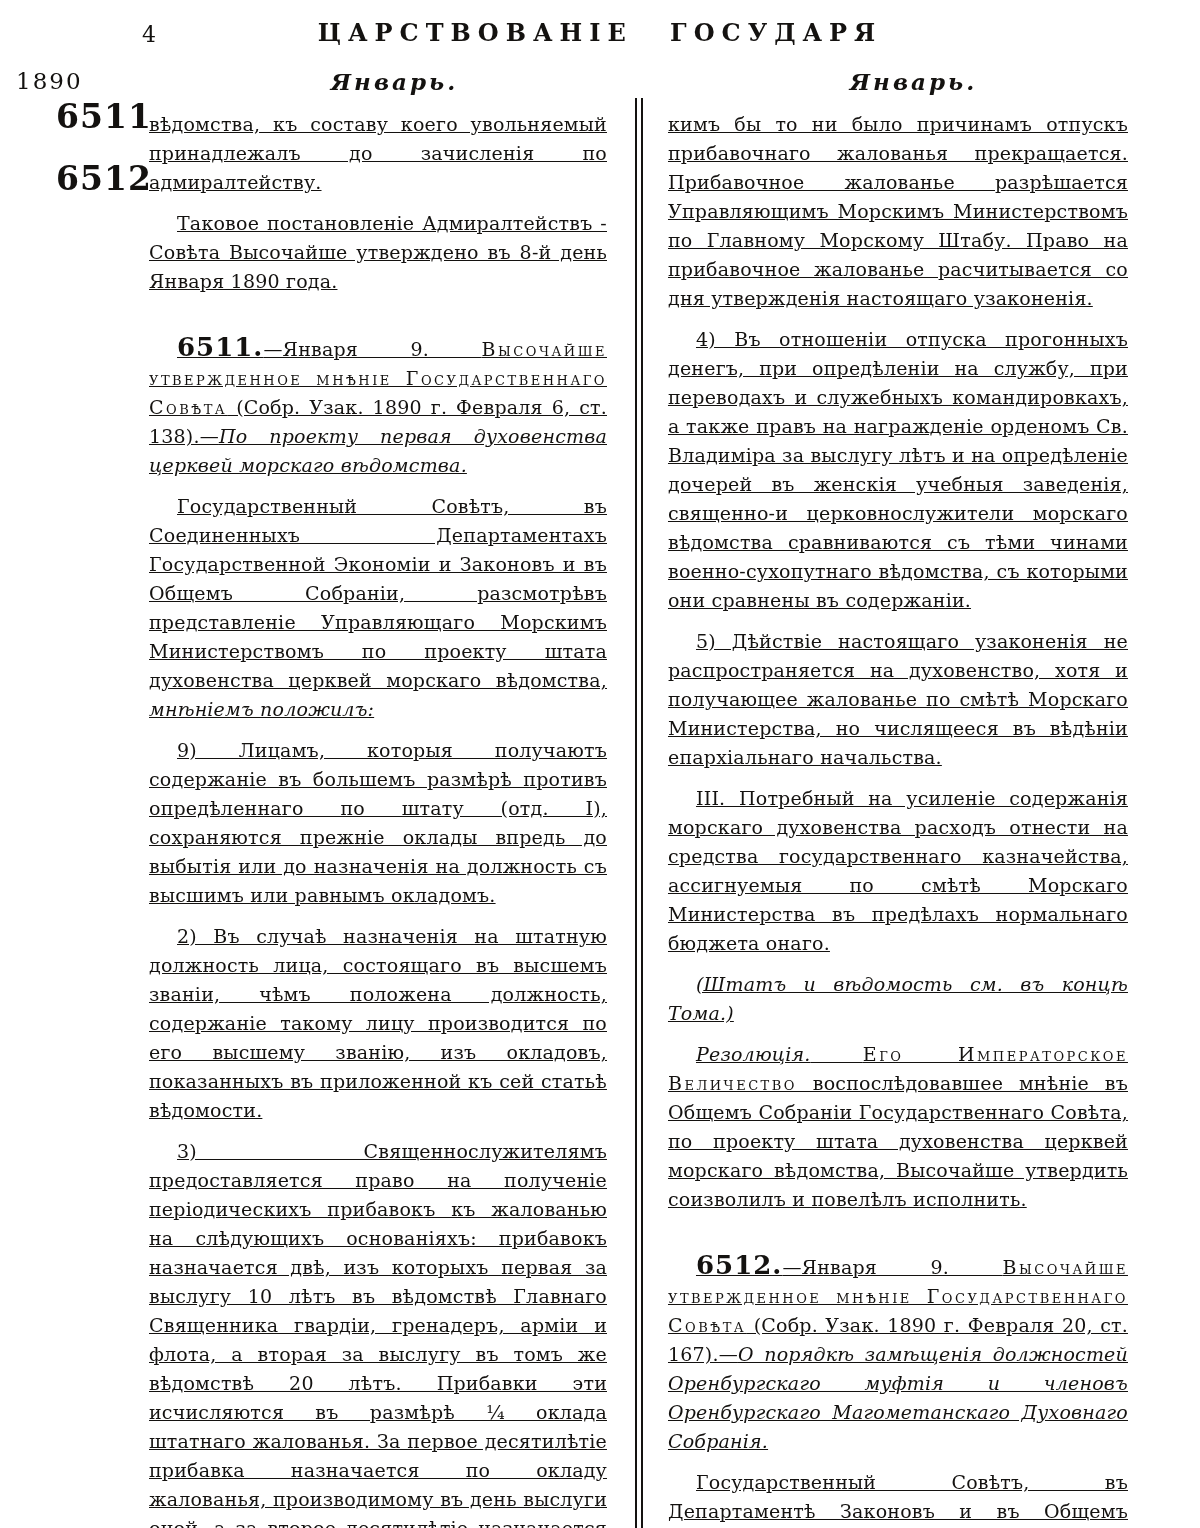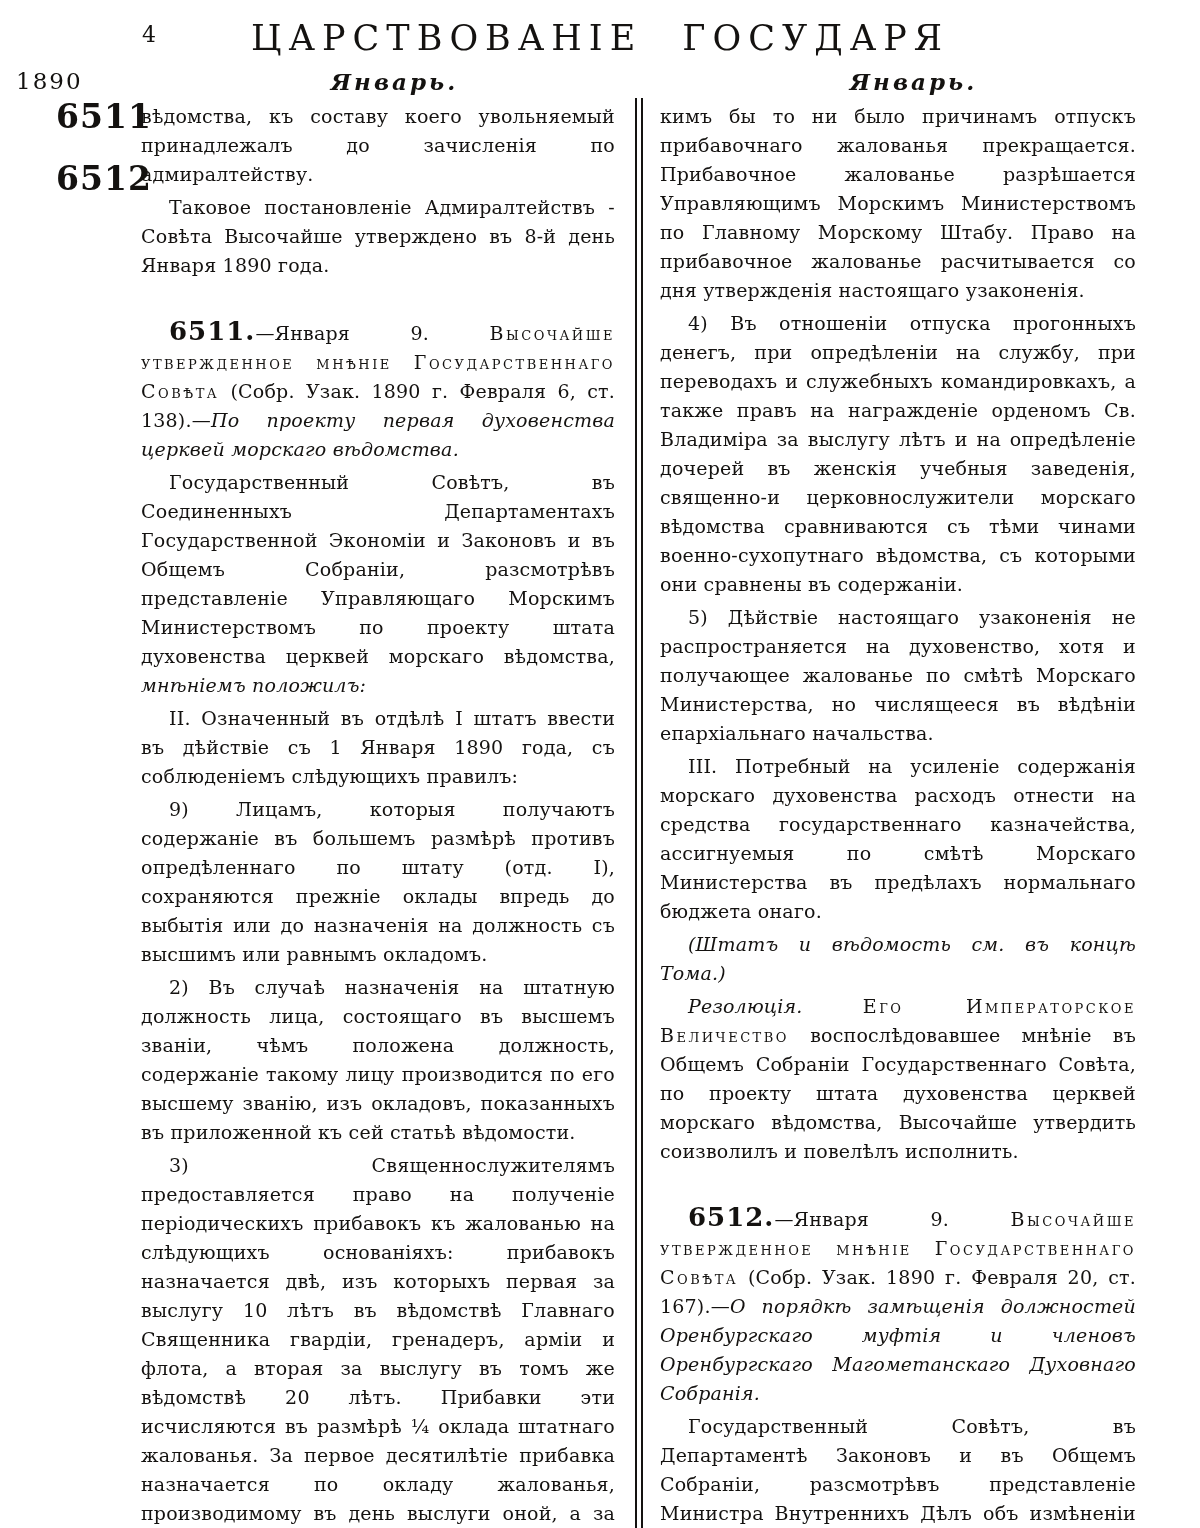--- a/index.html
+++ b/index.html
@@ -18,22 +18,22 @@
     position: absolute;
     left: 142px; top: 22px;
     font-size: 22px;
   }
   .title {
     position: absolute;
     left: 0; top: 18px;
     width: 100%;
     margin: 0;
     text-align: center;
-    font-size: 35px;
-    font-weight: normal;
+    font-size: 24px;
+    font-weight: bold;
     letter-spacing: 7px;
     word-spacing: 22px;
     white-space: nowrap;
   }
   .subheader { position: absolute; top: 68px; left: 16px; width: 100%; height: 30px; }
   .subheader .month-left {
     position: absolute; left: 137px; width: 483px;
     text-align: center; font-style: italic; font-weight: bold;
     font-size: 23px; letter-spacing: 3px;
   }
@@ -71,25 +71,26 @@
   .divider {
     width: 4px;
     margin-left: 16px;
     margin-right: 13px;
     border-left: 2px solid #141210;
     border-right: 2px solid #141210;
     min-height: 1365px;
   }
   
   .para {
-    margin: 4px;
+    margin: 12px;
     font-size: 19px;
     line-height: 29px;
     text-align: justify;
     letter-spacing: 0.2px;
+    text-decoration: underline;
   }
   .para.indent { text-indent: 28px; }
   .para.gap    { margin-top: 38px; }
   .seg-plain  { }
   .seg-italic { font-style: italic; }
   .seg-caps   { font-variant: small-caps; letter-spacing: 2.5px; }
   .seg-artnum {
     font-size: 26px;
     font-weight: bold;
     letter-spacing: 1px;
@@ -113,21 +114,20 @@
 
   <div class="mnum mnum-first">6511</div>
   <div class="mnum mnum-second">6512</div>
 
   <div class="columns">
     <div class="col left" id="col-left">
         <p class="para"><span class="seg-plain">вѣдомства, къ составу коего увольняемый принадлежалъ до зачисленія по адмиралтейству.</span></p>
         <p class="para indent"><span class="seg-plain">Таковое постановленіе Адмиралтействъ - Совѣта Высочайше утверждено въ 8-й день Января 1890 года.</span></p>
         <p class="para indent gap"><span class="seg-artnum">6511.</span><span class="seg-plain">—Января 9. </span><span class="seg-caps">Высочайше утвержденное мнѣніе Государственнаго Совѣта</span><span class="seg-plain"> (Собр. Узак. 1890 г. Февраля 6, ст. 138).—</span><span class="seg-italic">По проекту первая духовенства церквей морскаго вѣдомства.</span></p>
         <p class="para indent"><span class="seg-plain">Государственный Совѣтъ, въ Соединенныхъ Департаментахъ Государственной Экономіи и Законовъ и въ Общемъ Собраніи, разсмотрѣвъ представленіе Управляющаго Морскимъ Министерствомъ по проекту штата духовенства церквей морскаго вѣдомства, </span><span class="seg-italic">мнѣніемъ положилъ:</span></p>
-        <p class="para indent"><span class="seg-plain">II. Означенный въ отдѣлѣ I штатъ ввести въ дѣйствіе съ 1 Января 1890 года, съ соблюденіемъ слѣдующихъ правилъ:</span></p>
         <p class="para indent"><span class="seg-plain">9) Лицамъ, которыя получаютъ содержаніе въ большемъ размѣрѣ противъ опредѣленнаго по штату (отд. I), сохраняются прежніе оклады впредь до выбытія или до назначенія на должность съ высшимъ или равнымъ окладомъ.</span></p>
         <p class="para indent"><span class="seg-plain">2) Въ случаѣ назначенія на штатную должность лица, состоящаго въ высшемъ званіи, чѣмъ положена должность, содержаніе такому лицу производится по его высшему званію, изъ окладовъ, показанныхъ въ приложенной къ сей статьѣ вѣдомости.</span></p>
         <p class="para indent"><span class="seg-plain">3) Священнослужителямъ предоставляется право на полученіе періодическихъ прибавокъ къ жалованью на слѣдующихъ основаніяхъ: прибавокъ назначается двѣ, изъ которыхъ первая за выслугу 10 лѣтъ въ вѣдомствѣ Главнаго Священника гвардіи, гренадеръ, арміи и флота, а вторая за выслугу въ томъ же вѣдомствѣ 20 лѣтъ. Прибавки эти исчисляются въ размѣрѣ ¼ оклада штатнаго жалованья. За первое десятилѣтіе прибавка назначается по окладу жалованья, производимому въ день выслуги оной, а за второе десятилѣтіе назначается взамѣнъ первой прибавки двѣ новыхъ (½ оклада) изъ оклада, производимаго въ день выслуги двадцати лѣтъ; но если въ это время священнослужитель состоитъ на должности съ меньшимъ окладомъ жалованья, то первая прибавка сохраняется безъ измѣненія, а изъ новаго оклада расчитывается только вторая прибавка. Съ выходомъ изъ морскаго вѣдомства по ка-</span></p>
       </div>
     <div class="divider"></div>
     <div class="col right" id="col-right">
         <p class="para"><span class="seg-plain">кимъ бы то ни было причинамъ отпускъ прибавочнаго жалованья прекращается. Прибавочное жалованье разрѣшается Управляющимъ Морскимъ Министерствомъ по Главному Морскому Штабу. Право на прибавочное жалованье расчитывается со дня утвержденія настоящаго узаконенія.</span></p>
         <p class="para indent"><span class="seg-plain">4) Въ отношеніи отпуска прогонныхъ денегъ, при опредѣленіи на службу, при переводахъ и служебныхъ командировкахъ, а также правъ на награжденіе орденомъ Св. Владиміра за выслугу лѣтъ и на опредѣленіе дочерей въ женскія учебныя заведенія, священно-и церковнослужители морскаго вѣдомства сравниваются съ тѣми чинами военно-сухопутнаго вѣдомства, съ которыми они сравнены въ содержаніи.</span></p>
         <p class="para indent"><span class="seg-plain">5) Дѣйствіе настоящаго узаконенія не распространяется на духовенство, хотя и получающее жалованье по смѣтѣ Морскаго Министерства, но числящееся въ вѣдѣніи епархіальнаго начальства.</span></p>
         <p class="para indent"><span class="seg-plain">III. Потребный на усиленіе содержанія морскаго духовенства расходъ отнести на средства государственнаго казначейства, ассигнуемыя по смѣтѣ Морскаго Министерства въ предѣлахъ нормальнаго бюджета онаго.</span></p>

